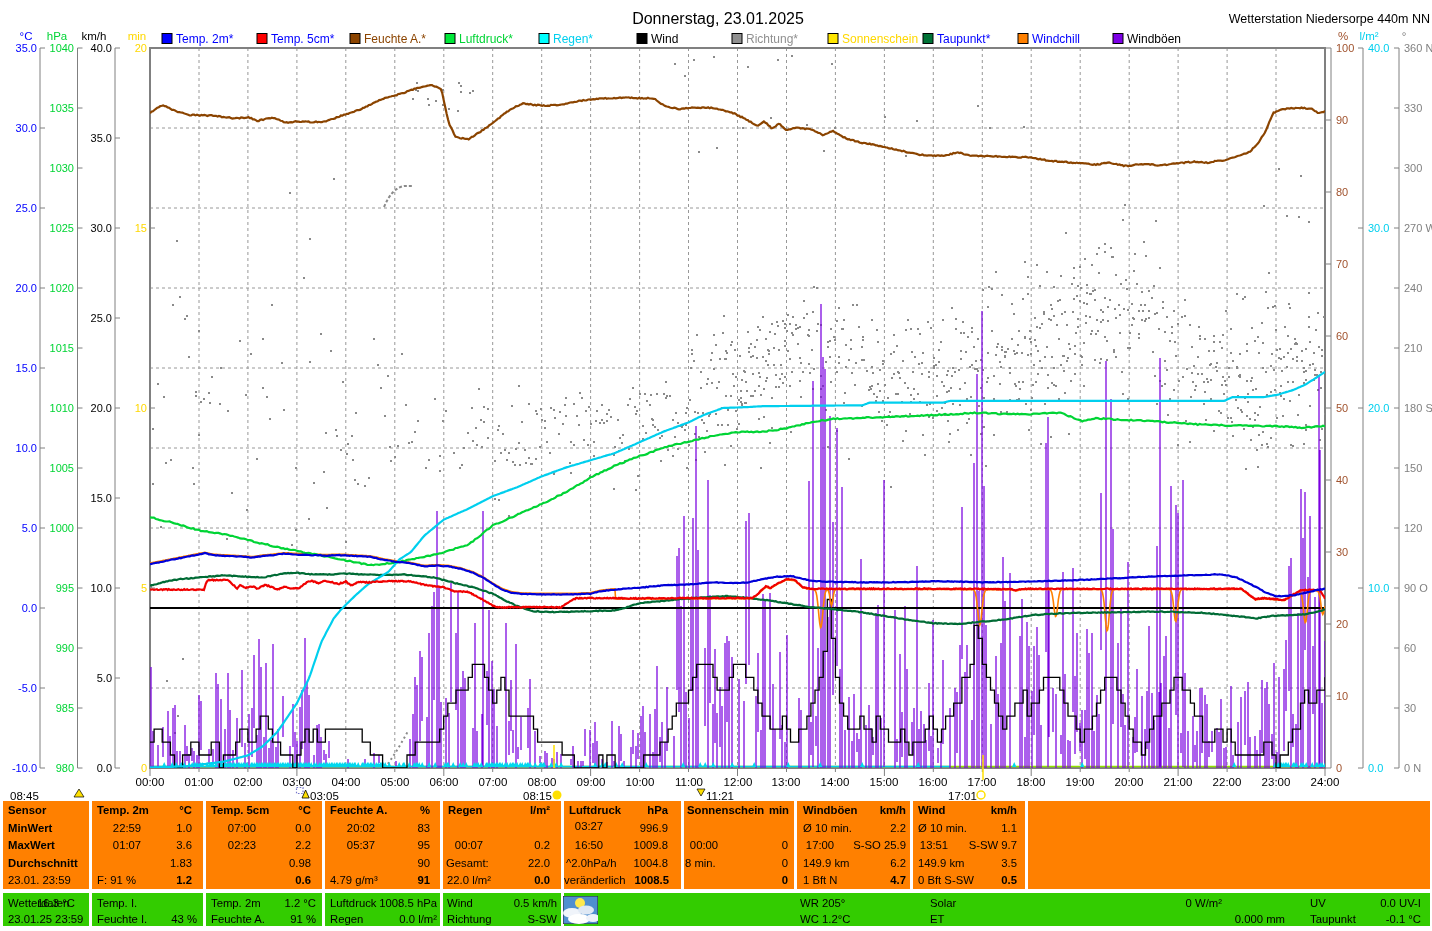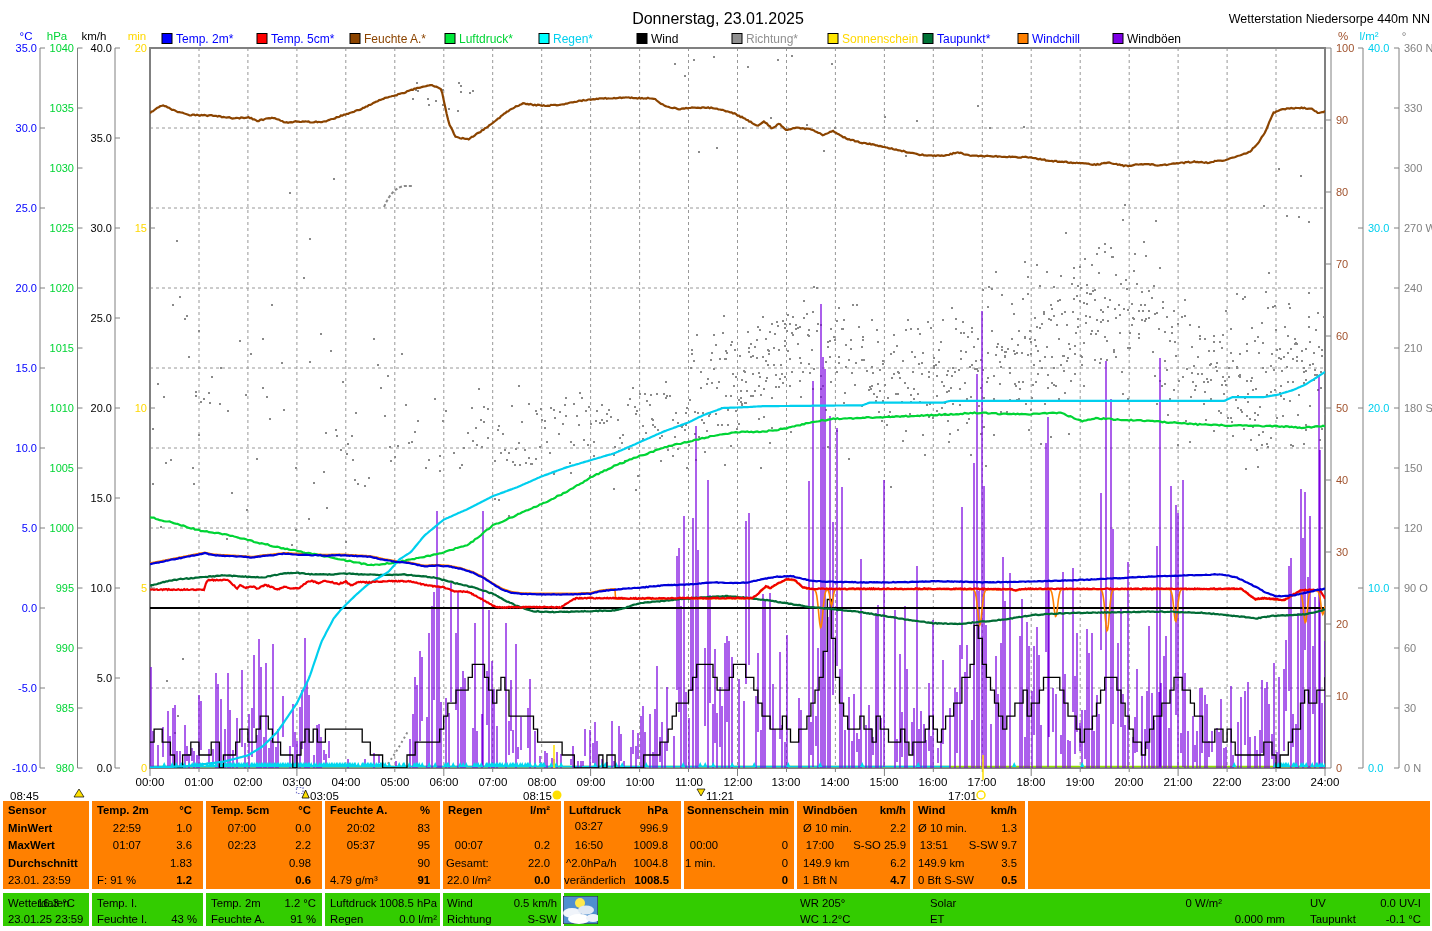--- a/index.html
+++ b/index.html
@@ -356,37 +356,37 @@
 <div class="c" style="left:529px;width:120px;text-align:center;top:839px;color:#000">16:50</div>
 <div class="c" style="left:508px;width:160px;text-align:right;top:839px;color:#000">1009.8</div>
 <div class="c" style="left:566px;top:856.5px;color:#000">^2.0hPa/h</div>
 <div class="c" style="left:508px;width:160px;text-align:right;top:856.5px;color:#000">1004.8</div>
 <div class="c" style="left:564px;top:874px;color:#000">veränderlich</div>
 <div class="c" style="left:509px;width:160px;text-align:right;top:874px;font-weight:bold;color:#000">1008.5</div>
 <div class="c" style="left:687px;top:804px;font-weight:bold;color:#000">Sonnenschein</div>
 <div class="c" style="left:629px;width:160px;text-align:right;top:804px;font-weight:bold;color:#000">min</div>
 <div class="c" style="left:644px;width:120px;text-align:center;top:839px;color:#000">00:00</div>
 <div class="c" style="left:628px;width:160px;text-align:right;top:839px;color:#000">0</div>
-<div class="c" style="left:685px;top:856.5px;color:#000">1 min.</div>
+<div class="c" style="left:685px;top:856.5px;color:#000">8 min.</div>
 <div class="c" style="left:628px;width:160px;text-align:right;top:856.5px;color:#000">0</div>
 <div class="c" style="left:628px;width:160px;text-align:right;top:874px;font-weight:bold;color:#000">0</div>
 <div class="c" style="left:803px;top:804px;font-weight:bold;color:#000">Windböen</div>
 <div class="c" style="left:746px;width:160px;text-align:right;top:804px;font-weight:bold;color:#000">km/h</div>
 <div class="c" style="left:803px;top:821.5px;color:#000">Ø 10 min.</div>
 <div class="c" style="left:746px;width:160px;text-align:right;top:821.5px;color:#000">2.2</div>
 <div class="c" style="left:760px;width:120px;text-align:center;top:839px;color:#000">17:00</div>
 <div class="c" style="left:746px;width:160px;text-align:right;top:839px;color:#000">S-SO 25.9</div>
 <div class="c" style="left:803px;top:856.5px;color:#000">149.9 km</div>
 <div class="c" style="left:746px;width:160px;text-align:right;top:856.5px;color:#000">6.2</div>
 <div class="c" style="left:803px;top:874px;color:#000">1 Bft N</div>
 <div class="c" style="left:746px;width:160px;text-align:right;top:874px;font-weight:bold;color:#000">4.7</div>
 <div class="c" style="left:918px;top:804px;font-weight:bold;color:#000">Wind</div>
 <div class="c" style="left:857px;width:160px;text-align:right;top:804px;font-weight:bold;color:#000">km/h</div>
 <div class="c" style="left:918px;top:821.5px;color:#000">Ø 10 min.</div>
-<div class="c" style="left:857px;width:160px;text-align:right;top:821.5px;color:#000">1.3</div>
+<div class="c" style="left:857px;width:160px;text-align:right;top:821.5px;color:#000">1.1</div>
 <div class="c" style="left:874px;width:120px;text-align:center;top:839px;color:#000">13:51</div>
 <div class="c" style="left:857px;width:160px;text-align:right;top:839px;color:#000">S-SW 9.7</div>
 <div class="c" style="left:918px;top:856.5px;color:#000">149.9 km</div>
 <div class="c" style="left:857px;width:160px;text-align:right;top:856.5px;color:#000">3.5</div>
 <div class="c" style="left:918px;top:874px;color:#000">0 Bft S-SW</div>
 <div class="c" style="left:857px;width:160px;text-align:right;top:874px;font-weight:bold;color:#000">0.5</div>
 <div class="c" style="left:8px;top:897px;color:#000">Wetterdaten</div>
 <div class="c" style="left:8px;top:913px;color:#000">23.01.25 23:59</div>
 <div class="c" style="left:97px;top:897px;color:#000">Temp. I.</div>
 <div class="c" style="left:37px;width:160px;top:897px;color:#000">16.3 °C</div>

